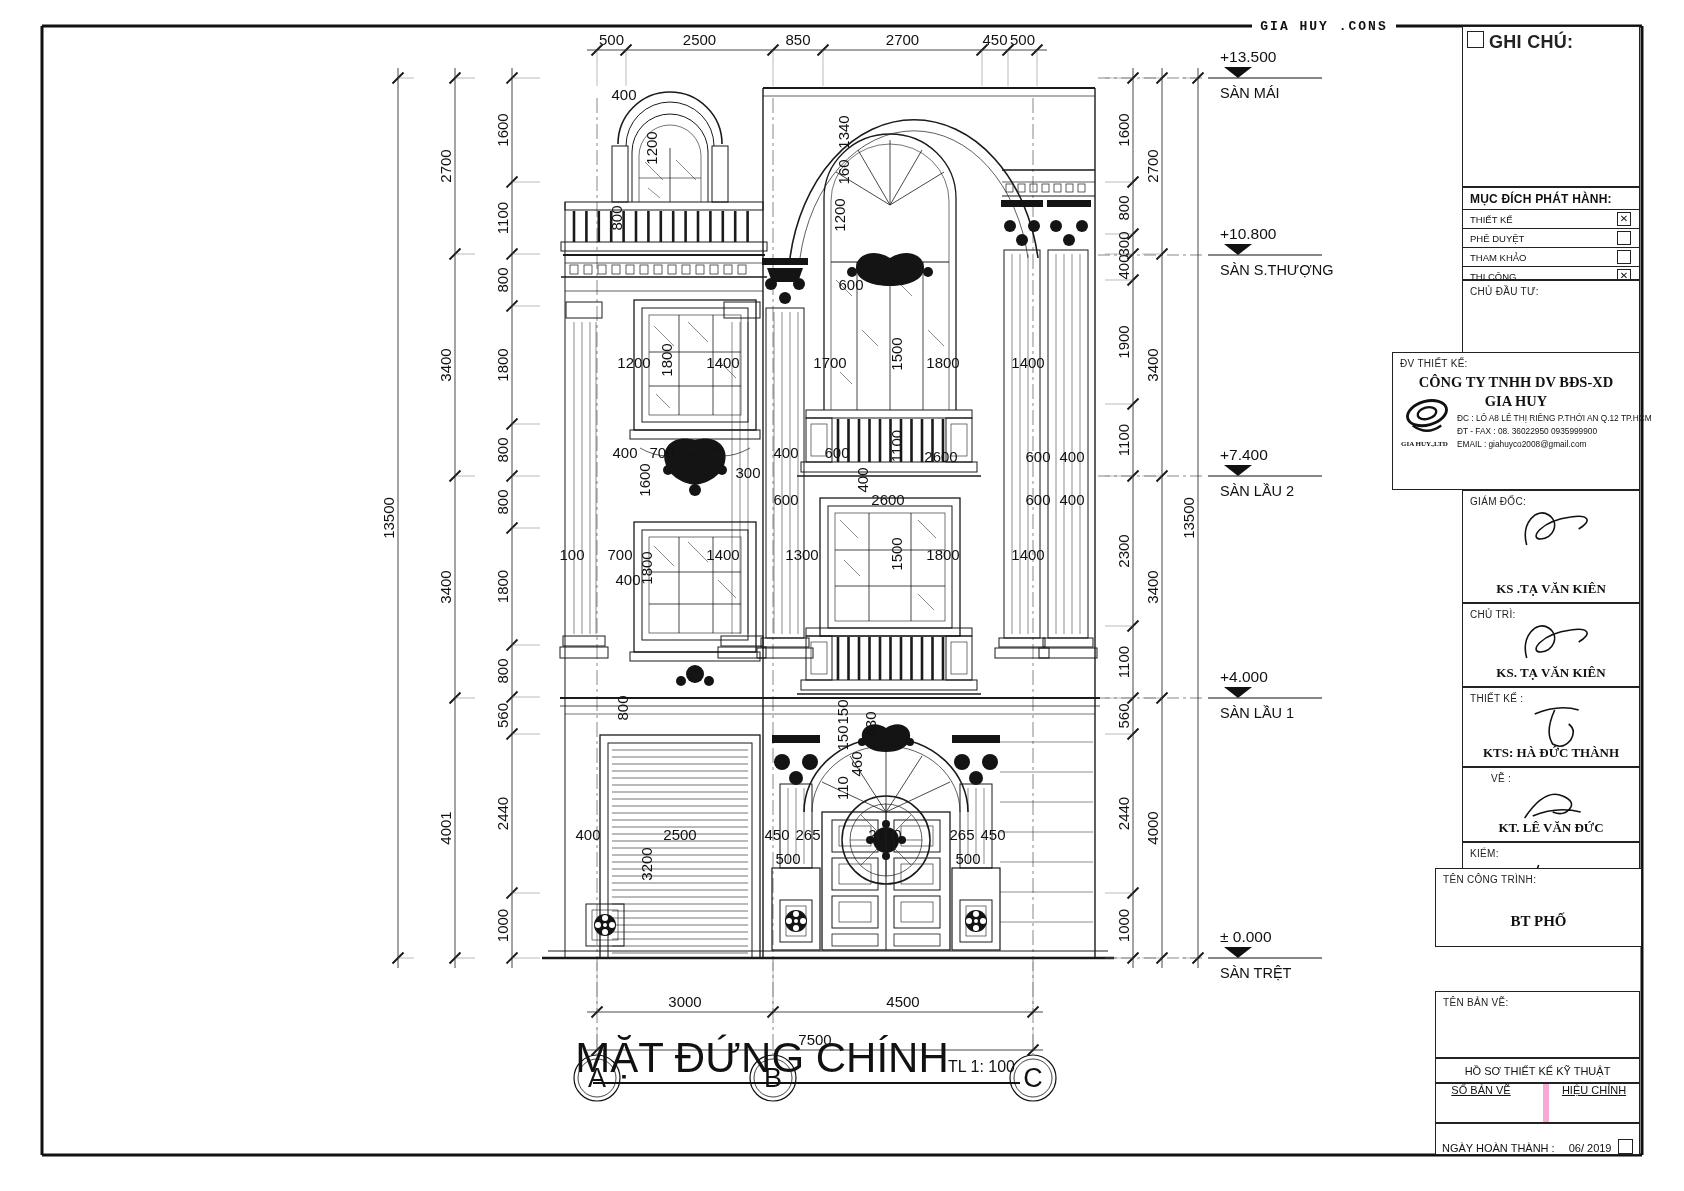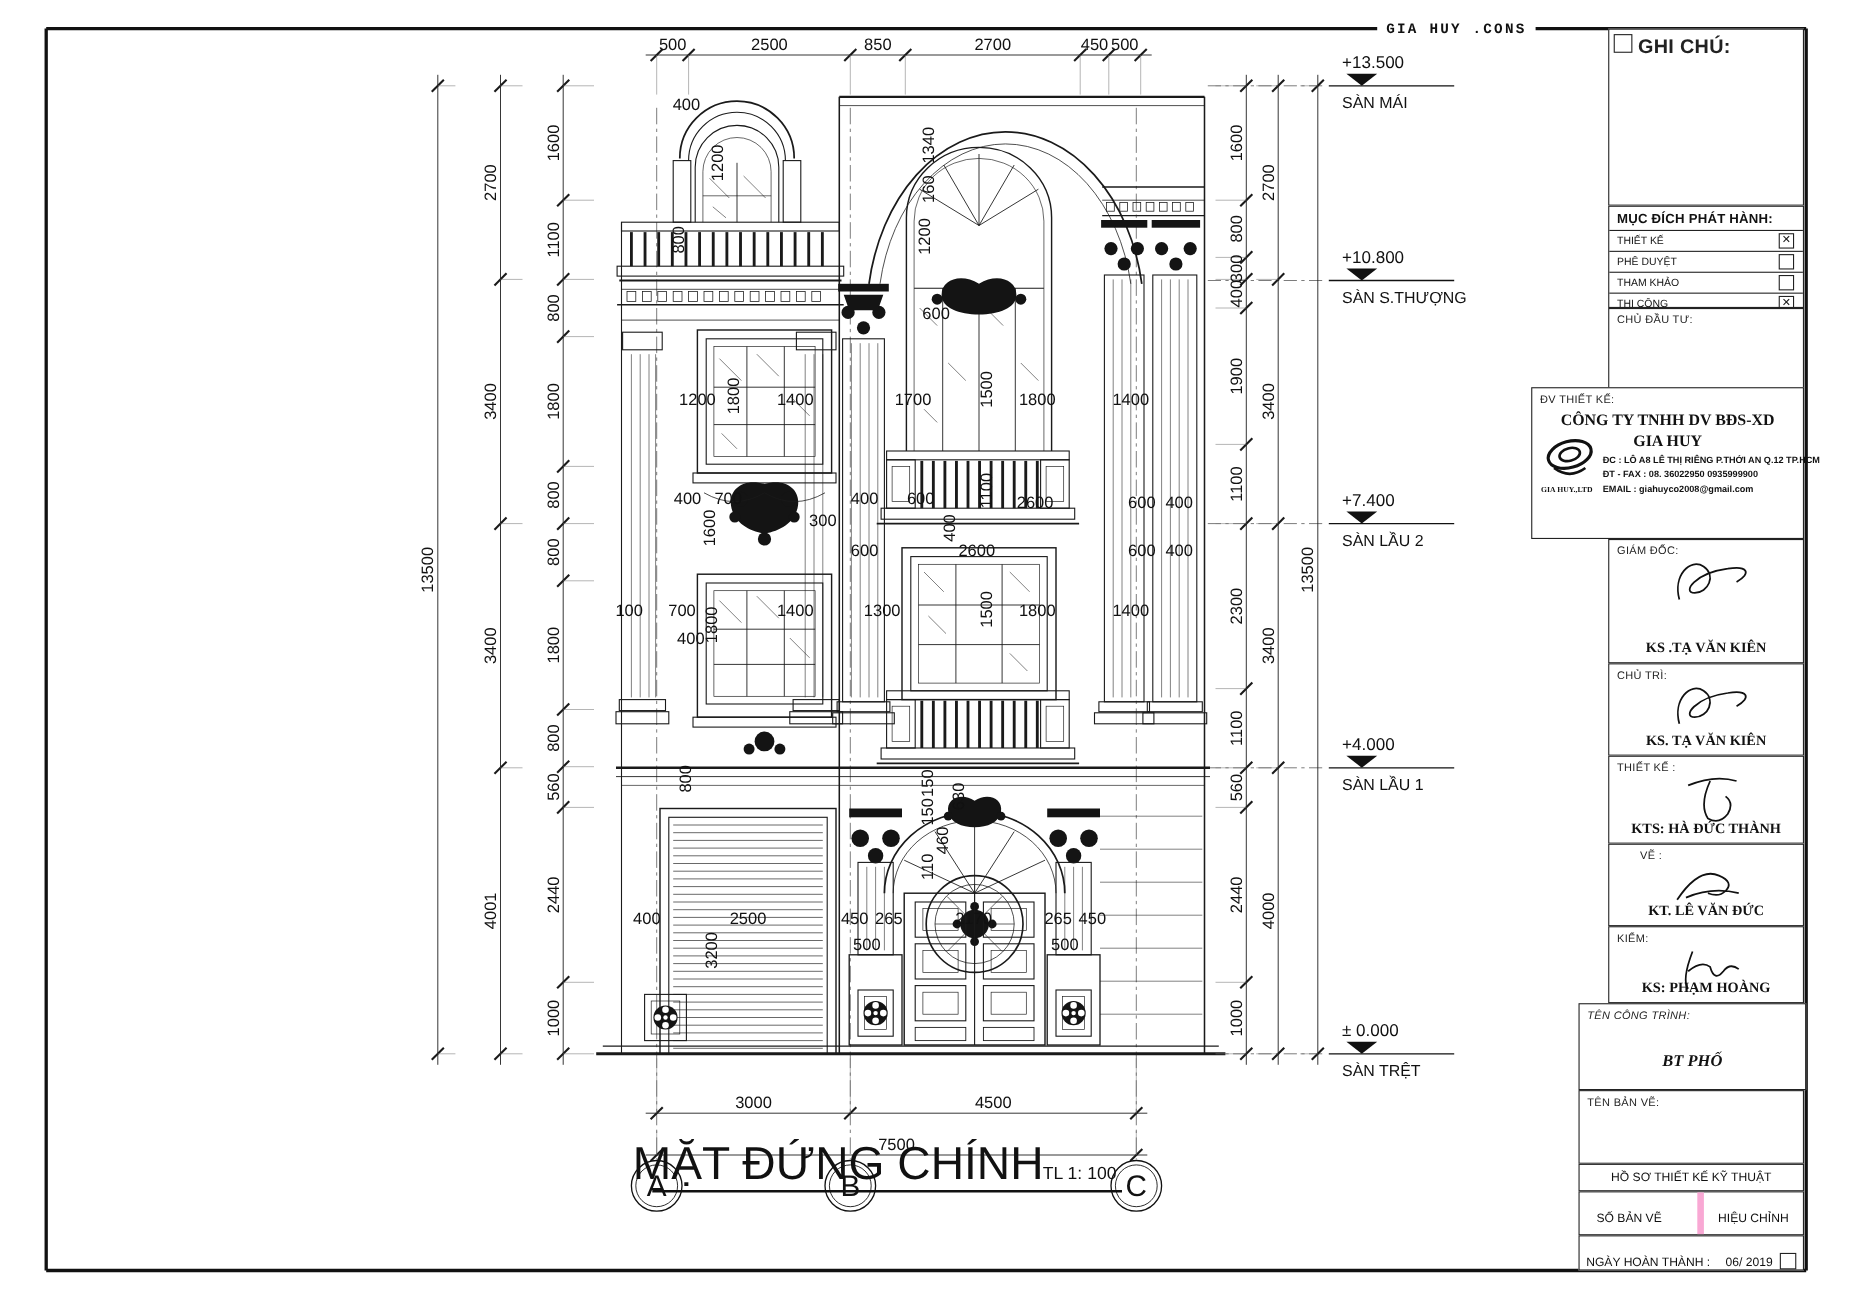--- a/index.html
+++ b/index.html
@@ -16,21 +16,21 @@
   .purpose-row{display:flex;align-items:center;justify-content:space-between;height:18px;border-top:1px solid #222;padding:0 8px 0 7px;font-size:9.5px;}
   .pbox{width:12px;height:12px;border:1px solid #222;font-size:10px;line-height:11px;text-align:center;color:#111;}
   .purpose-head{font-weight:bold;font-size:12px;padding:4px 0 3px 7px;letter-spacing:0.2px;}
   .brand{position:absolute;left:1252px;top:16px;width:144px;height:22px;background:#fff;text-align:center;
          font-family:Liberation Mono, monospace;font-weight:bold;font-size:13px;letter-spacing:2px;line-height:22px;}
   .company-name{text-align:center;font-family:"Liberation Serif",serif;font-weight:bold;font-size:14.5px;line-height:19px;margin-top:4px;}
   .addr{font-size:8.3px;line-height:11px;margin:2px 0 0 8px;white-space:nowrap;}
   .logo-wrap{position:absolute;left:8px;top:44px;}
   .logo-cap{font-size:7px;font-family:"Liberation Serif",serif;font-weight:bold;margin-top:1px;}
   .two-cells{display:flex;height:100%;}
-  .cell{flex:1;display:flex;align-items:flex-start;justify-content:center;font-size:11px;padding-top:18px;}
+  .cell{flex:1;display:flex;align-items:flex-start;justify-content:center;font-size:11px;padding-top:0;text-decoration:underline;}
   .cell+.cell{border-left:6px solid #f9a8d4;margin-left:17px;}
   .ghichu-sq{position:absolute;left:4px;top:4px;width:15px;height:15px;border:1px solid #222;}
   .date-row{display:flex;align-items:flex-end;font-size:11px;padding:0 6px;height:100%;}
   .date-sq{width:13px;height:13px;border:1px solid #222;margin-left:auto;}
 </style>
 </head>
 <body>
 
 <div class="sheet">
 
@@ -787,21 +787,21 @@
     <div class="logo-wrap">
       <svg width="52" height="38" viewBox="0 0 54 40">
         <g stroke="#111" fill="none">
           <ellipse cx="27" cy="17" rx="21" ry="12.5" transform="rotate(-15 27 17)" stroke-width="3"></ellipse>
           <ellipse cx="27" cy="17" rx="10" ry="6" transform="rotate(-15 27 17)" stroke-width="2.5"></ellipse>
           <path d="M12,30 q15,11 30,0" stroke-width="2.5"></path>
         </g>
       </svg>
       <div class="logo-cap">GIA HUY.,LTD</div>
     </div>
-    <div style="margin-left:56px;font-weight:bold;">
+    <div style="margin-left:56px;">
       <div class="addr">ĐC : LÔ A8 LÊ THỊ RIÊNG P.THỚI AN Q.12 TP.HCM</div>
       <div class="addr">ĐT - FAX  :  08. 36022950        0935999900</div>
       <div class="addr">EMAIL       : giahuyco2008@gmail.com</div>
     </div>
   </div>
 
   <div id="sig-sections">
         <div class="tb-sec" style="left: 1462px; top: 490px; width: 178px; height: 113px;">
           <div class="tb-label">GIÁM ĐỐC:</div>
           <svg width="96" height="46" viewBox="0 0 80 46" class="sig-curve">
@@ -832,21 +832,21 @@
         </div>
         <div class="tb-sec" style="left: 1462px; top: 842px; width: 178px; height: 70px;">
           <div class="tb-label">KIỂM:</div>
           <svg width="96" height="46" viewBox="0 0 80 46" class="sig-curve">
             <path d="M20,8 q-10,26 -4,34 M16,26 q12,-10 20,-4 q4,14 12,4 q6,-8 14,-2" fill="none" stroke="#111" stroke-width="1.6"></path>
           </svg>
           <div class="sig-name">KS: PHẠM HOÀNG</div>
         </div>
       </div>
 
-  <div class="tb-sec" style="left:1435px;top:912px;width:207px;height:79px;font-style:italic;">
+  <div class="tb-sec" style="left:1435px;top:868px;width:207px;height:79px;">
     <div class="tb-label">TÊN CÔNG TRÌNH:</div>
     <div style="text-align:center;font-weight:bold;font-size:15px;font-family:'Liberation Serif',serif;margin-top:28px;">BT PHỐ</div>
   </div>
 
   <div class="tb-sec" style="left:1435px;top:991px;width:205px;height:67px;">
     <div class="tb-label">TÊN BẢN VẼ:</div>
   </div>
 
   <div class="tb-sec" style="left:1435px;top:1058px;width:205px;height:25px;text-align:center;font-size:11px;line-height:24px;">
     <span>HỒ SƠ THIẾT KẾ KỸ THUẬT</span>

